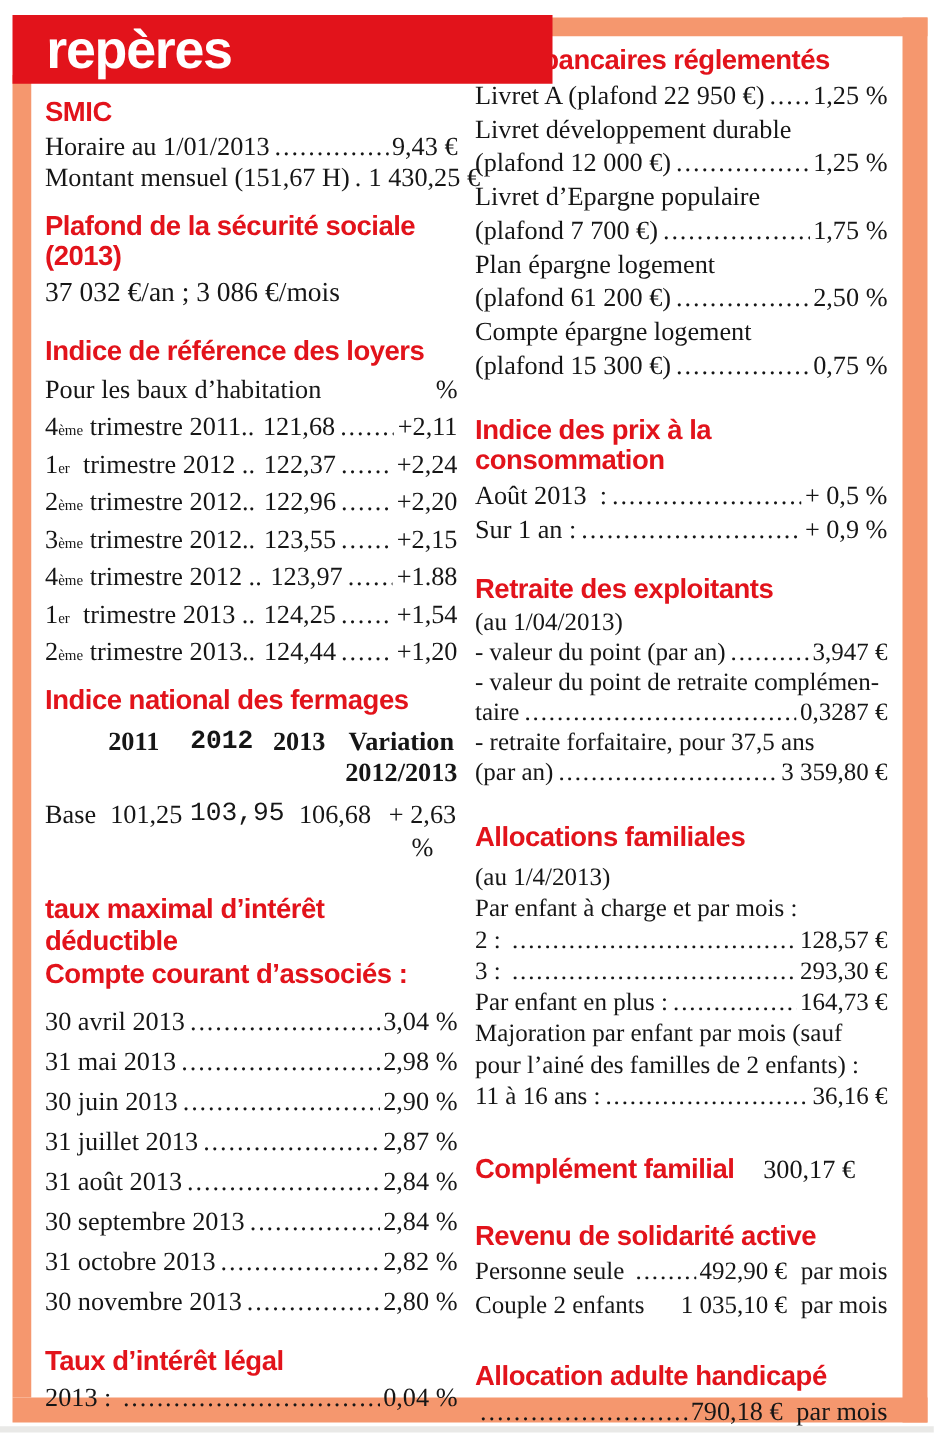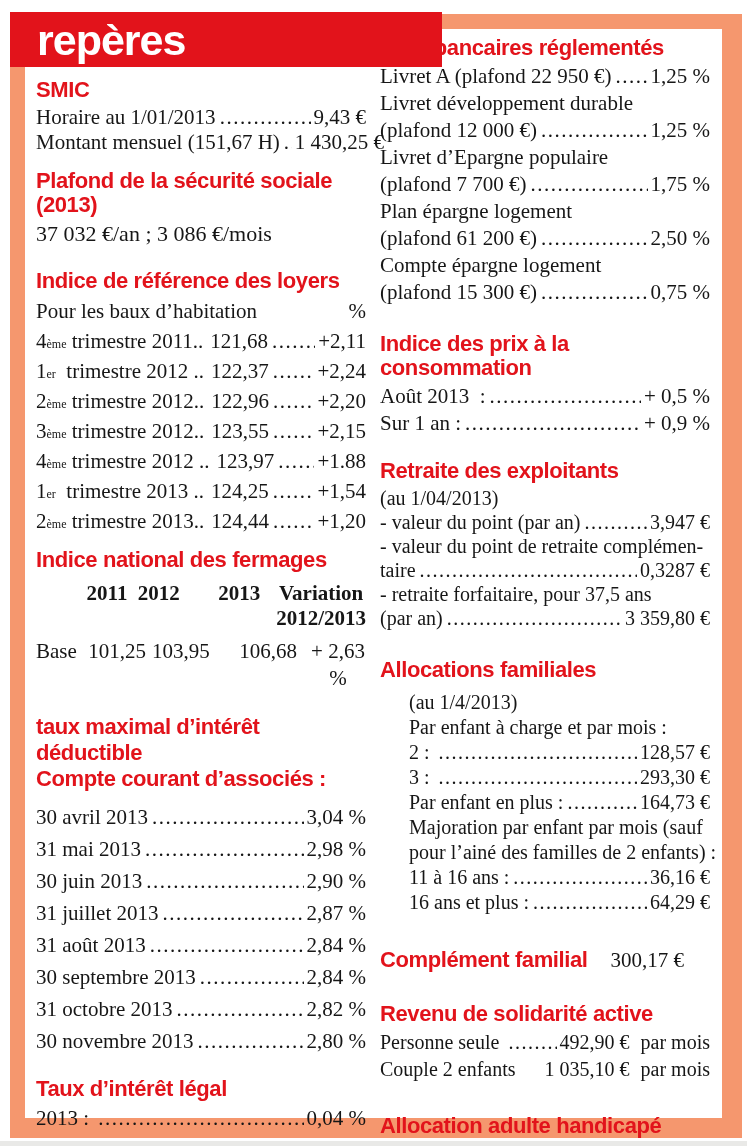--- a/index.html
+++ b/index.html
@@ -56,37 +56,37 @@
   #sec-plafond .row{font-size:22px;line-height:27px;}
   #sec-loyers{margin-top:22px;}
   #sec-loyers .row{line-height:30px;}
   #sec-fermages{margin-top:12px;}
   .table{margin-top:9px;font-size:21px;}
   .trow{display:flex;}
   .thead{font-weight:bold;line-height:25px;}
   .tdata{margin-top:7px;line-height:27px;}
   .tc0{width:46px;}
   .tc1{width:70px;text-align:center;}
-  .tc2{width:74px;text-align:left;}
+  .tc2{width:74px;text-align:right;font-family:Liberation Mono, monospace;}
   .tc3{width:84px;text-align:center;}
   .tcv{flex:1;text-align:center;}
   #sec-compte{margin-top:22px;}
   #sec-compte .h{line-height:26px;}
   #sec-compte .rows{margin-top:9px;}
   #sec-compte .row{line-height:32px;}
   #sec-interet{margin-top:20px;}
   #sec-interet .row{line-height:28px;font-family:Liberation Serif, serif;}
   
   #sec-banques .row{line-height:27px;}
   #sec-prix{margin-top:26px;}
   #sec-prix .row{line-height:27px;}
   #sec-retraite{margin-top:22px;}
   #sec-retraite .row{font-size:20px;line-height:24px;}
   #sec-alloc{margin-top:28px;}
-  #sec-alloc .rows{margin-top:8px;margin-left:29px;}
+  #sec-alloc .rows{margin-top:8px;}
   #sec-alloc .row{font-size:20px;line-height:25px;}
   #sec-complement{margin-top:33px;}
   #sec-rsa{margin-top:29px;}
   #sec-rsa .row{font-size:20px;line-height:27px;}
   #sec-aah{margin-top:31px;}
   #sec-aah .row{line-height:27px;}
 </style>
 </head>
 <body>
 
@@ -454,25 +454,20 @@
           <span class="lbl">pour l’ainé des familles de 2 enfants) :</span>
           <span class="val"></span>
         </div>
 
         <div class="row">
           <span class="lbl">11 à 16 ans :</span>
           <span class="leader"></span>
           <span class="val">36,16 €</span>
         </div>
 
-        <div class="row">
-          <span class="lbl">16 ans et plus :</span>
-          <span class="leader"></span>
-          <span class="val">64,29 €</span>
-        </div>
       </div>
   </div>
 
   <div id="sec-complement">
     <div class="hrow">
       <h3 class="h">Complément familial</h3>
       <span class="hval">300,17 €</span>
     </div>
   </div>
 

